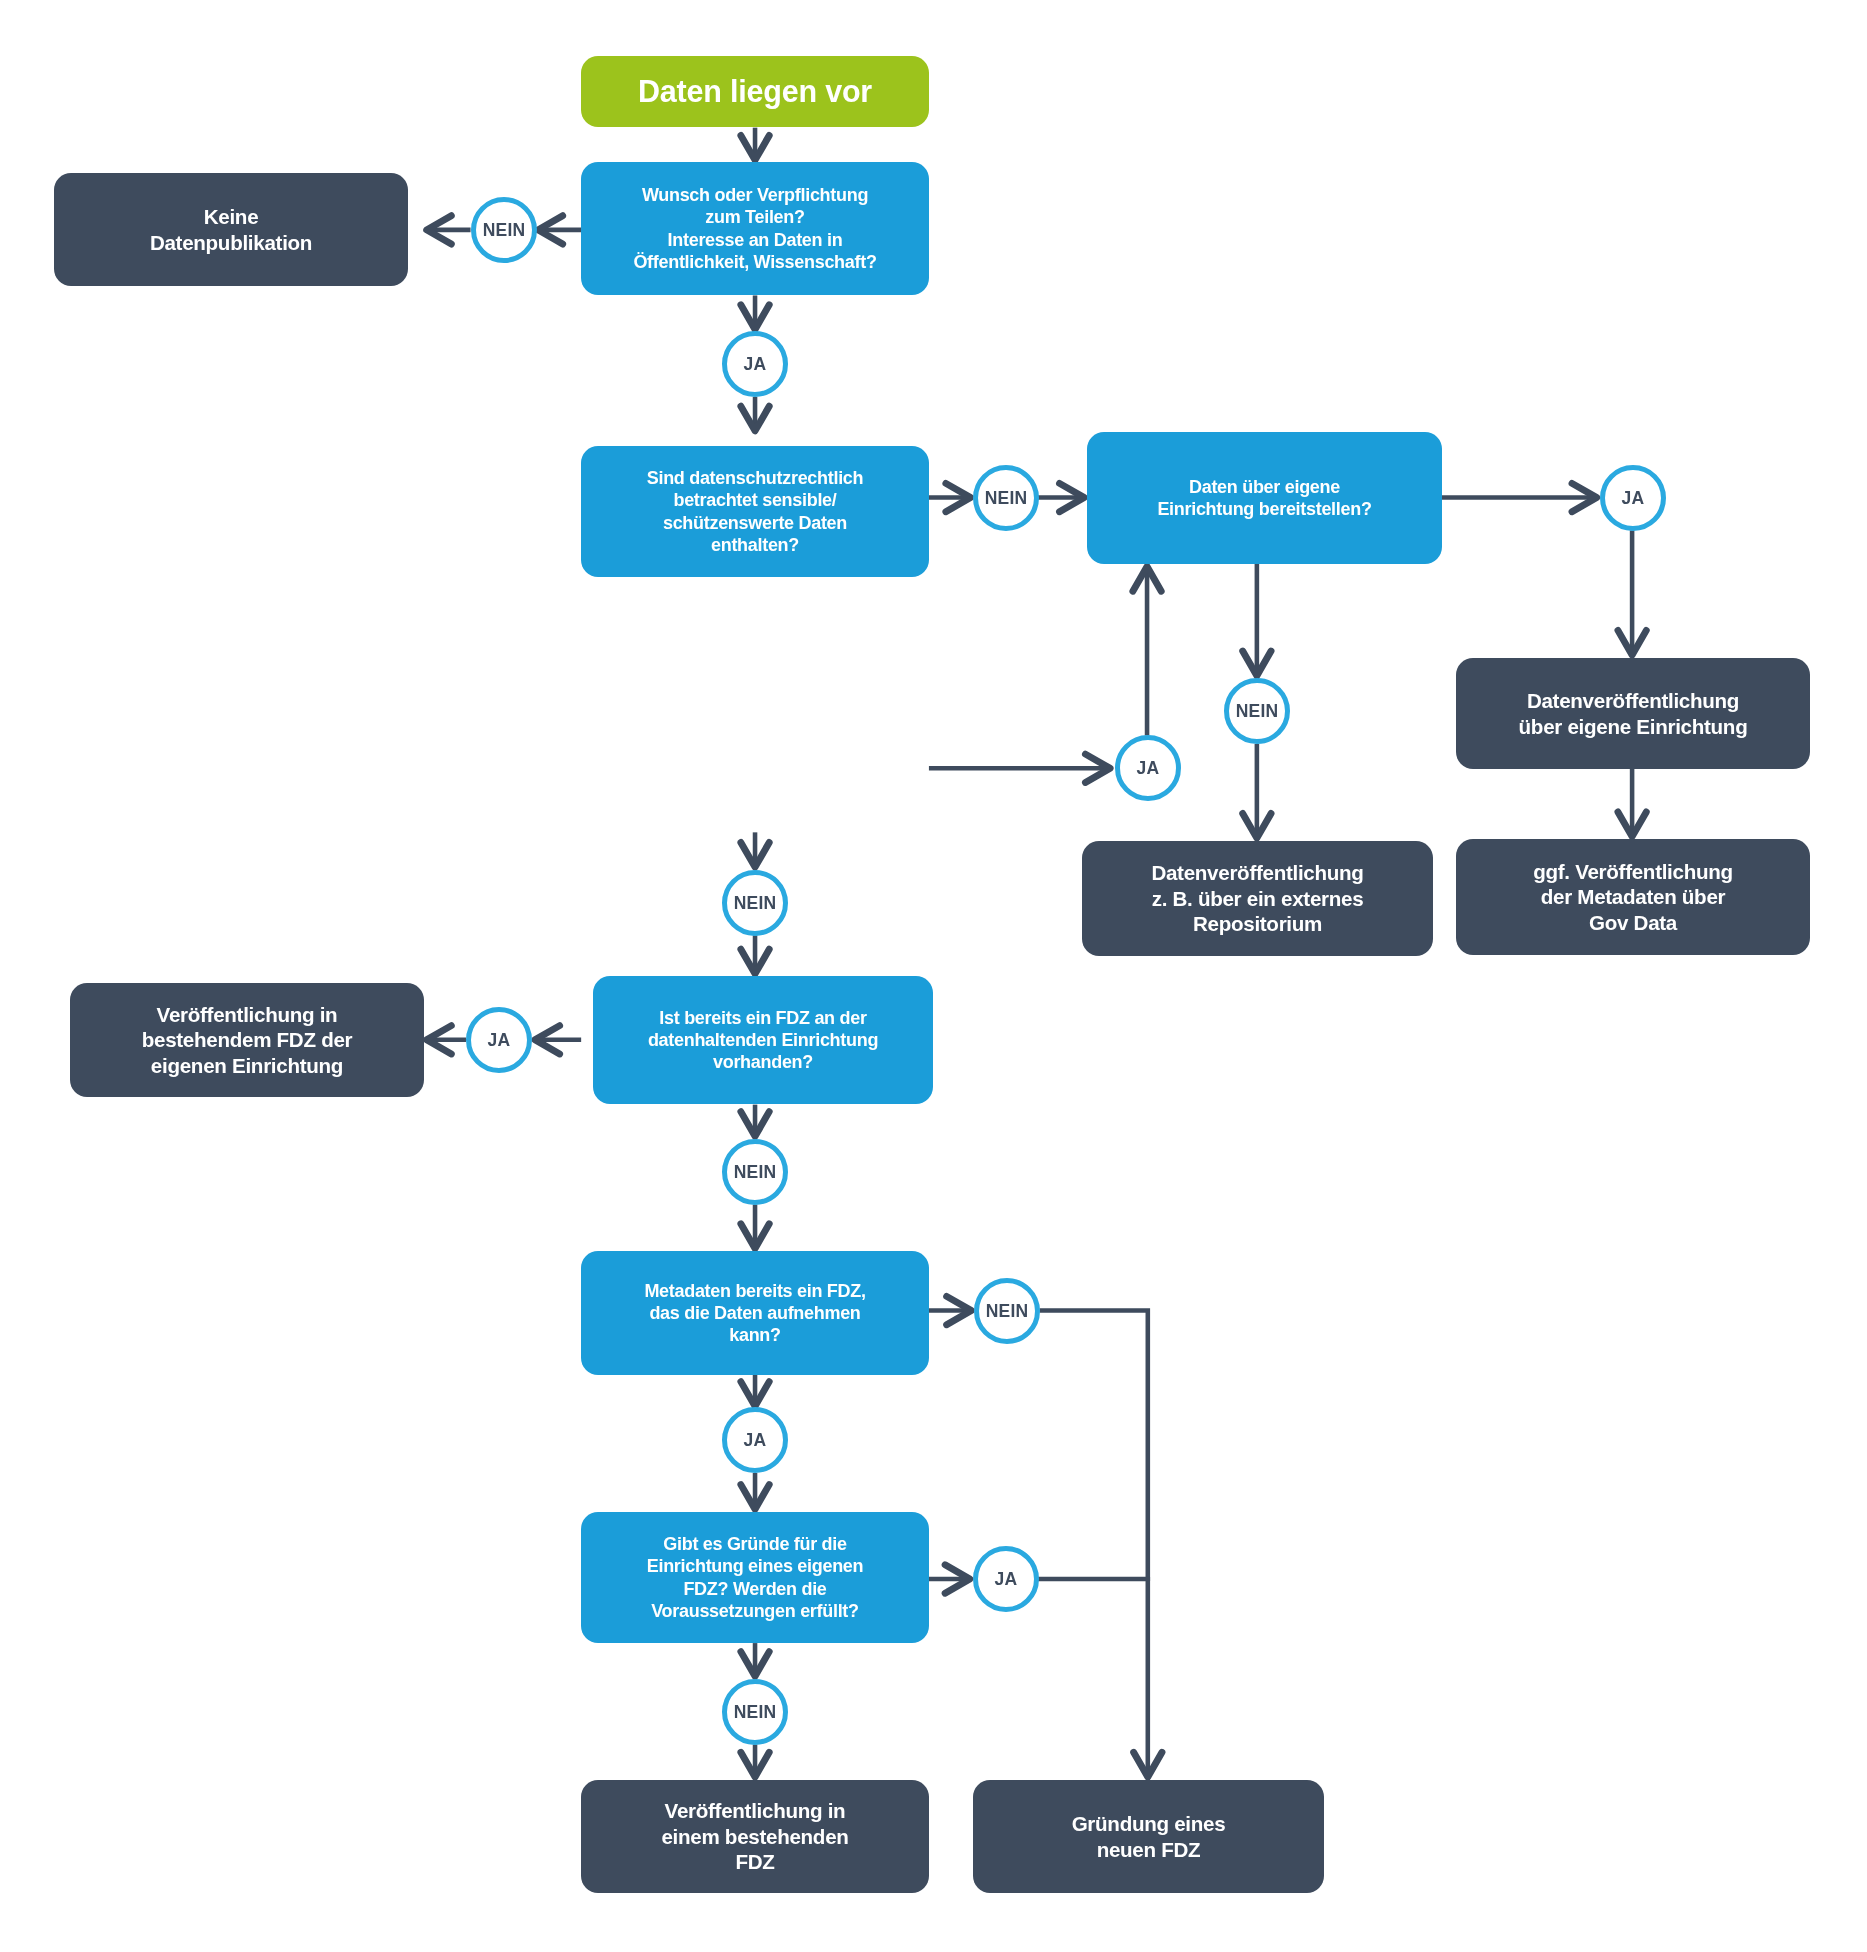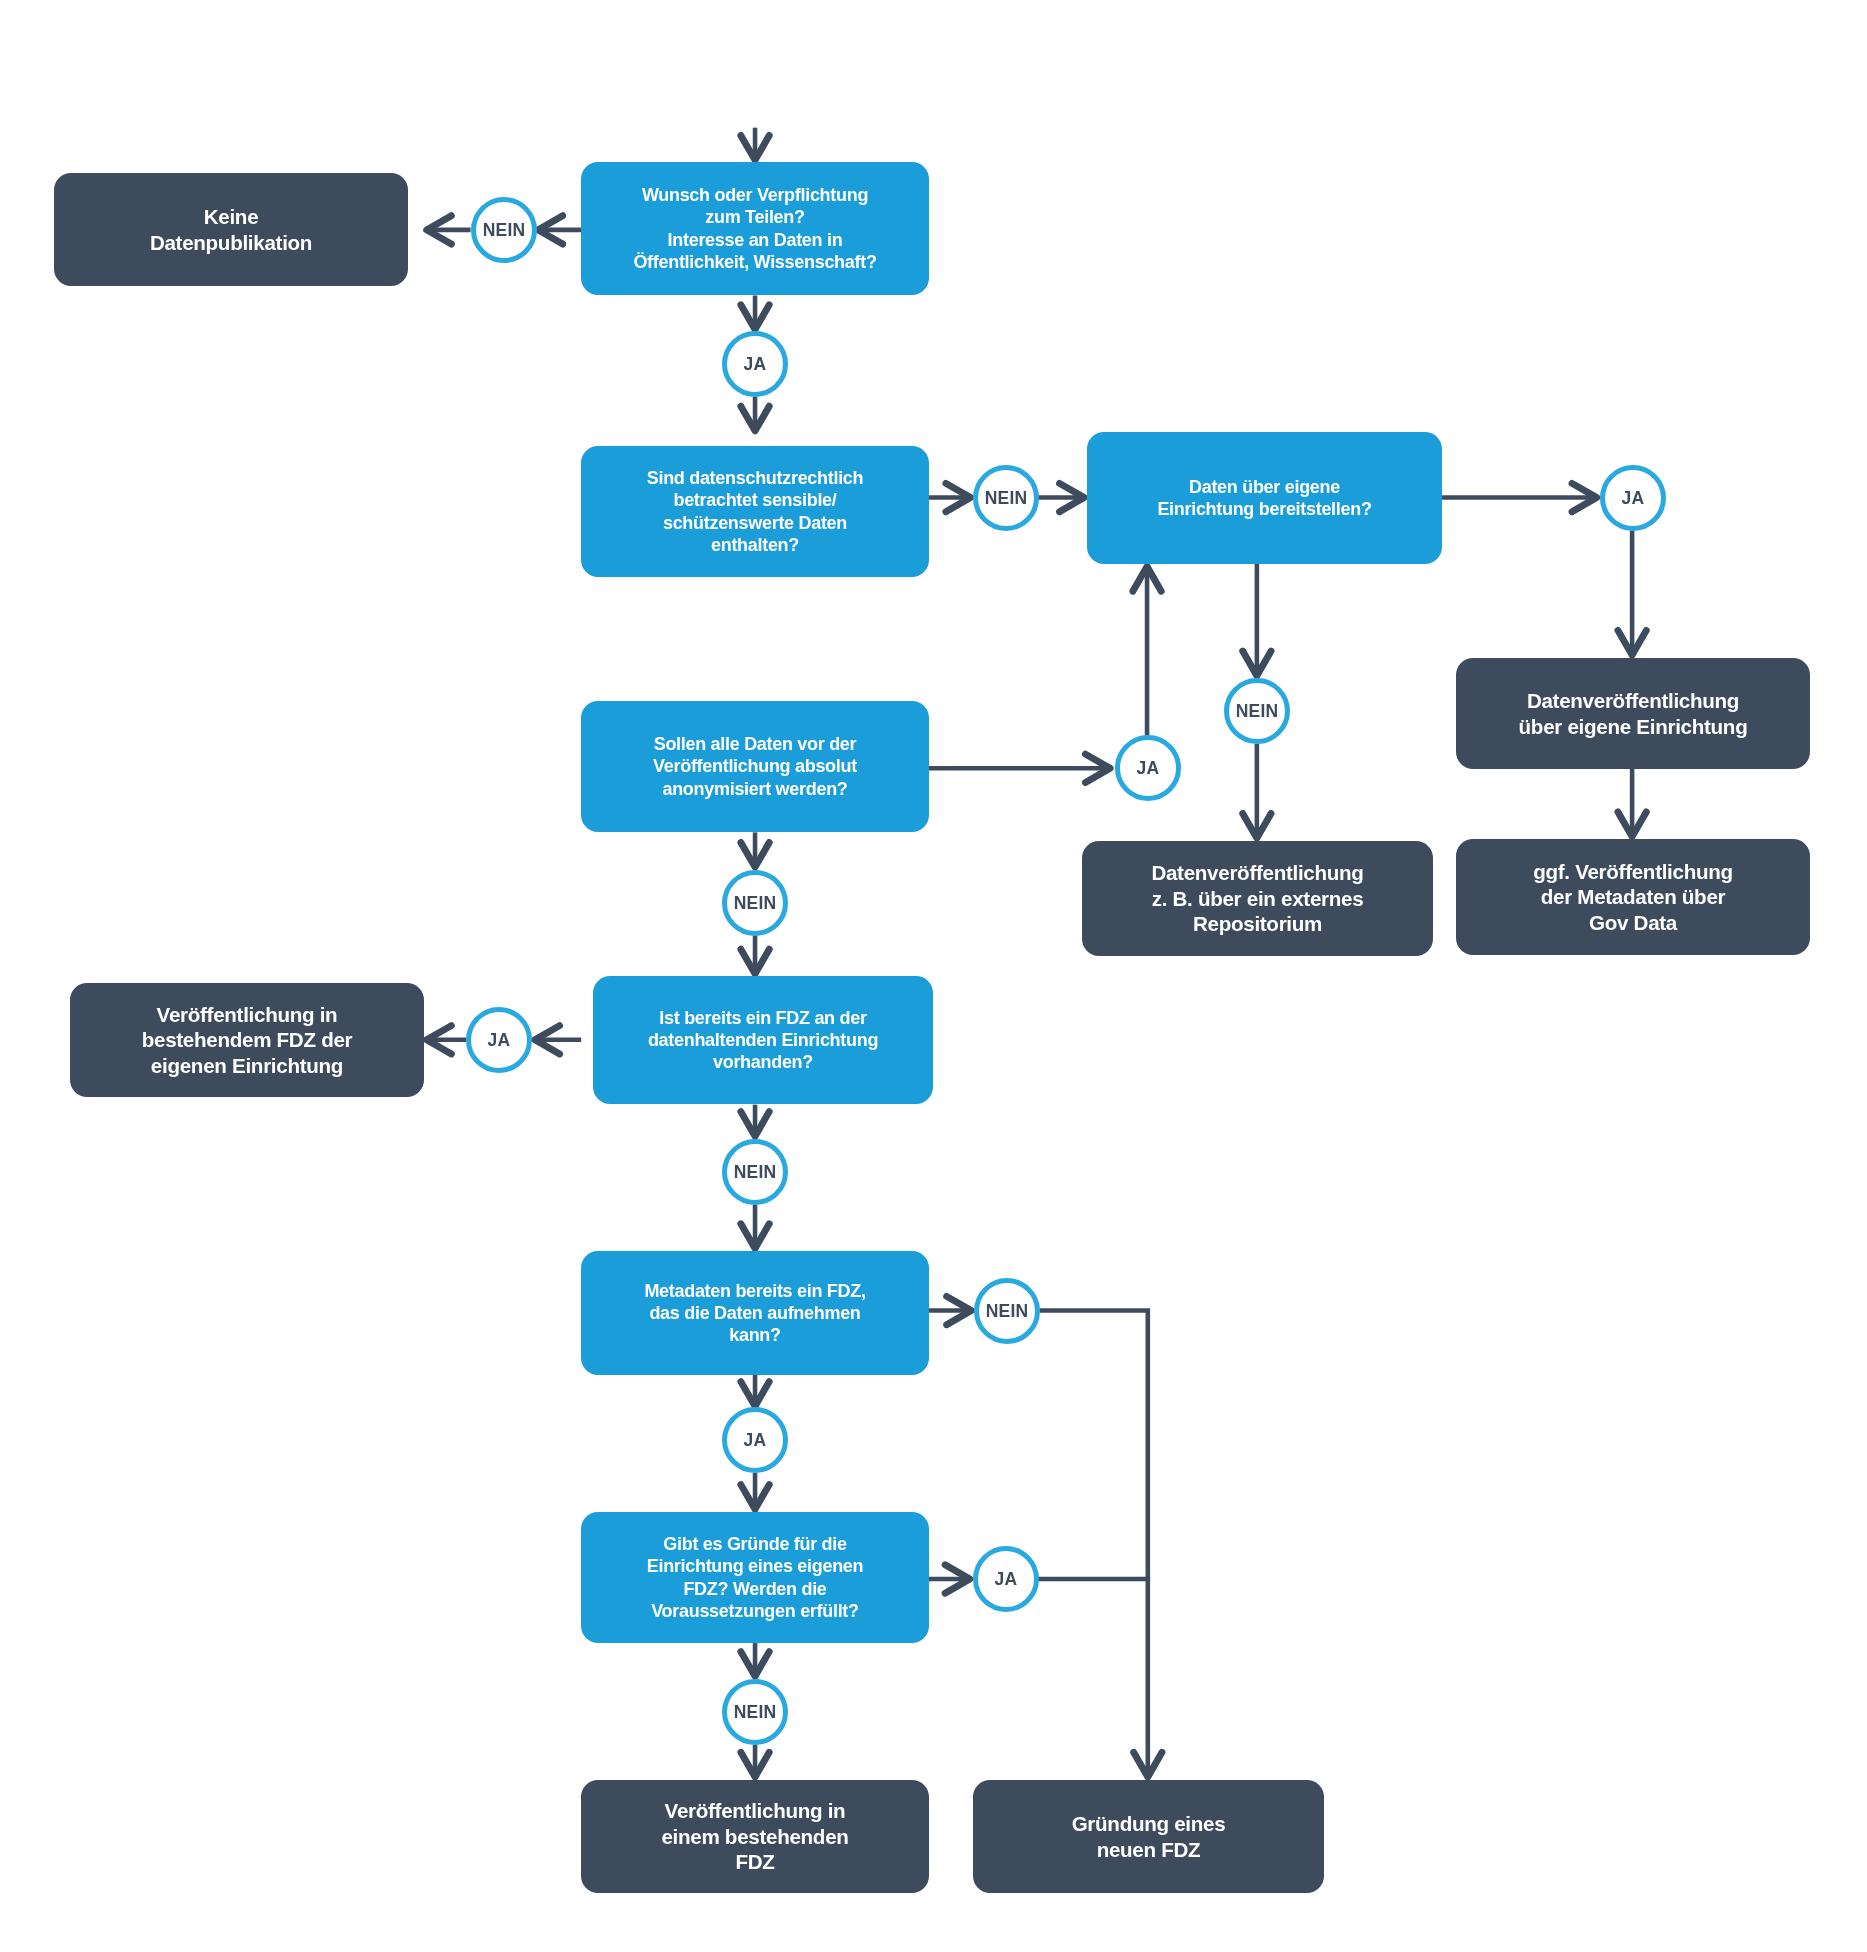--- a/index.html
+++ b/index.html
@@ -77,20 +77,21 @@
       <path d="M1363 1718 L1505 1718 L1505 2326" marker-end="url(#ah)"></path>
       <path d="M990 1802 L990 1840" marker-end="url(#ah)"></path>
       <path d="M990 1931 L990 1975" marker-end="url(#ah)"></path>
       <path d="M1218 2070 L1268 2070" marker-end="url(#ah)"></path>
       <path d="M1361 2070 L1508 2070"></path>
       <path d="M990 2154 L990 2194" marker-end="url(#ah)"></path>
       <path d="M990 2287 L990 2326" marker-end="url(#ah)"></path>
     </g>
   </svg>
 
+  <div class="node g" style="left:581px;top:56px;width:348px;height:71px;">Daten liegen vor</div>
 
   <div class="node q" style="left:581px;top:162px;width:348px;height:133px;">Wunsch oder Verpflichtung
 zum Teilen?
 Interesse an Daten in
 Öffentlichkeit, Wissenschaft?</div>
 
   <div class="node t" style="left:54px;top:173px;width:354px;height:113px;">Keine
 Datenpublikation</div>
 
   <div class="node q" style="left:581px;top:446px;width:348px;height:131px;">Sind datenschutzrechtlich
@@ -101,23 +102,20 @@
   <div class="node q" style="left:1087px;top:432px;width:355px;height:132px;">Daten über eigene
 Einrichtung bereitstellen?</div>
 
   <div class="node t" style="left:1456px;top:658px;width:354px;height:111px;">Datenveröffentlichung
 über eigene Einrichtung</div>
 
   <div class="node t" style="left:1456px;top:839px;width:354px;height:116px;">ggf. Veröffentlichung
 der Metadaten über
 Gov Data</div>
 
-  <div class="node q" style="left:581px;top:701px;width:348px;height:131px;">Sollen alle Daten vor der
-Veröffentlichung absolut
-anonymisiert werden?</div>
 
   <div class="node t" style="left:1082px;top:841px;width:351px;height:115px;">Datenveröffentlichung
 z. B. über ein externes
 Repositorium</div>
 
   <div class="node q" style="left:581px;top:976px;width:340px;height:128px;margin-left:12px;">Ist bereits ein FDZ an der
 datenhaltenden Einrichtung
 vorhanden?</div>
 
   <div class="node t" style="left:70px;top:983px;width:354px;height:114px;">Veröffentlichung in

